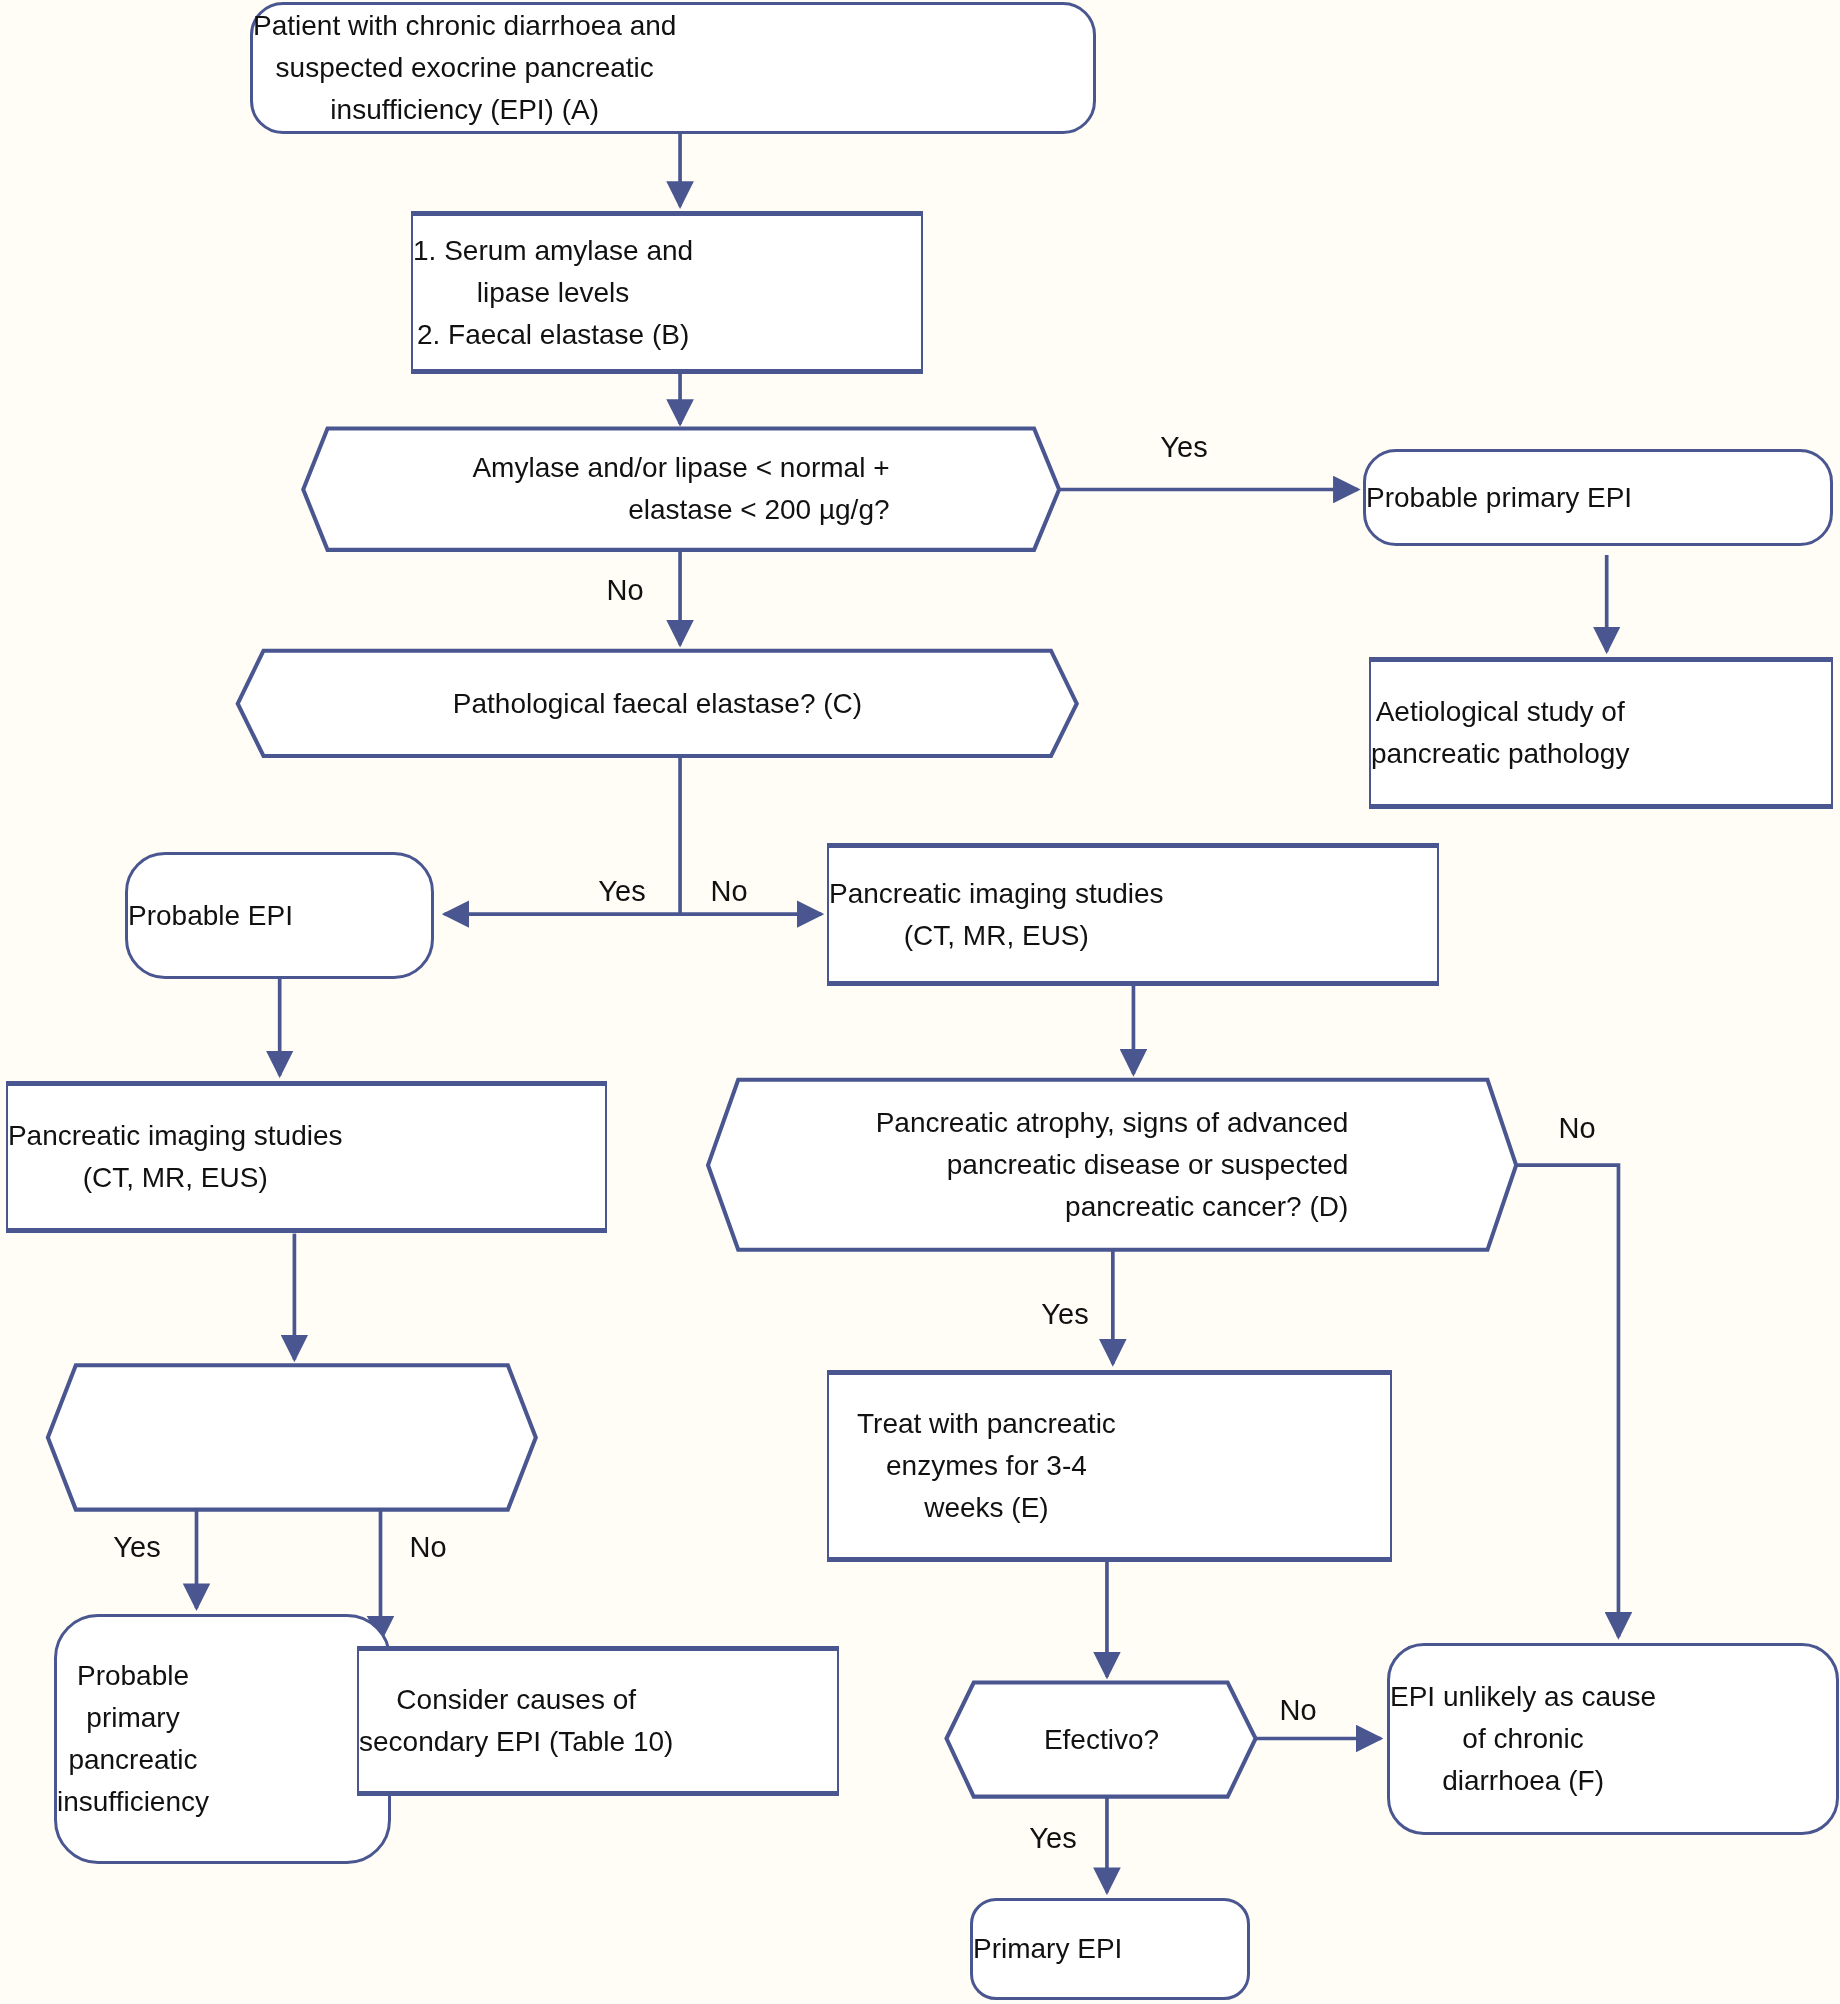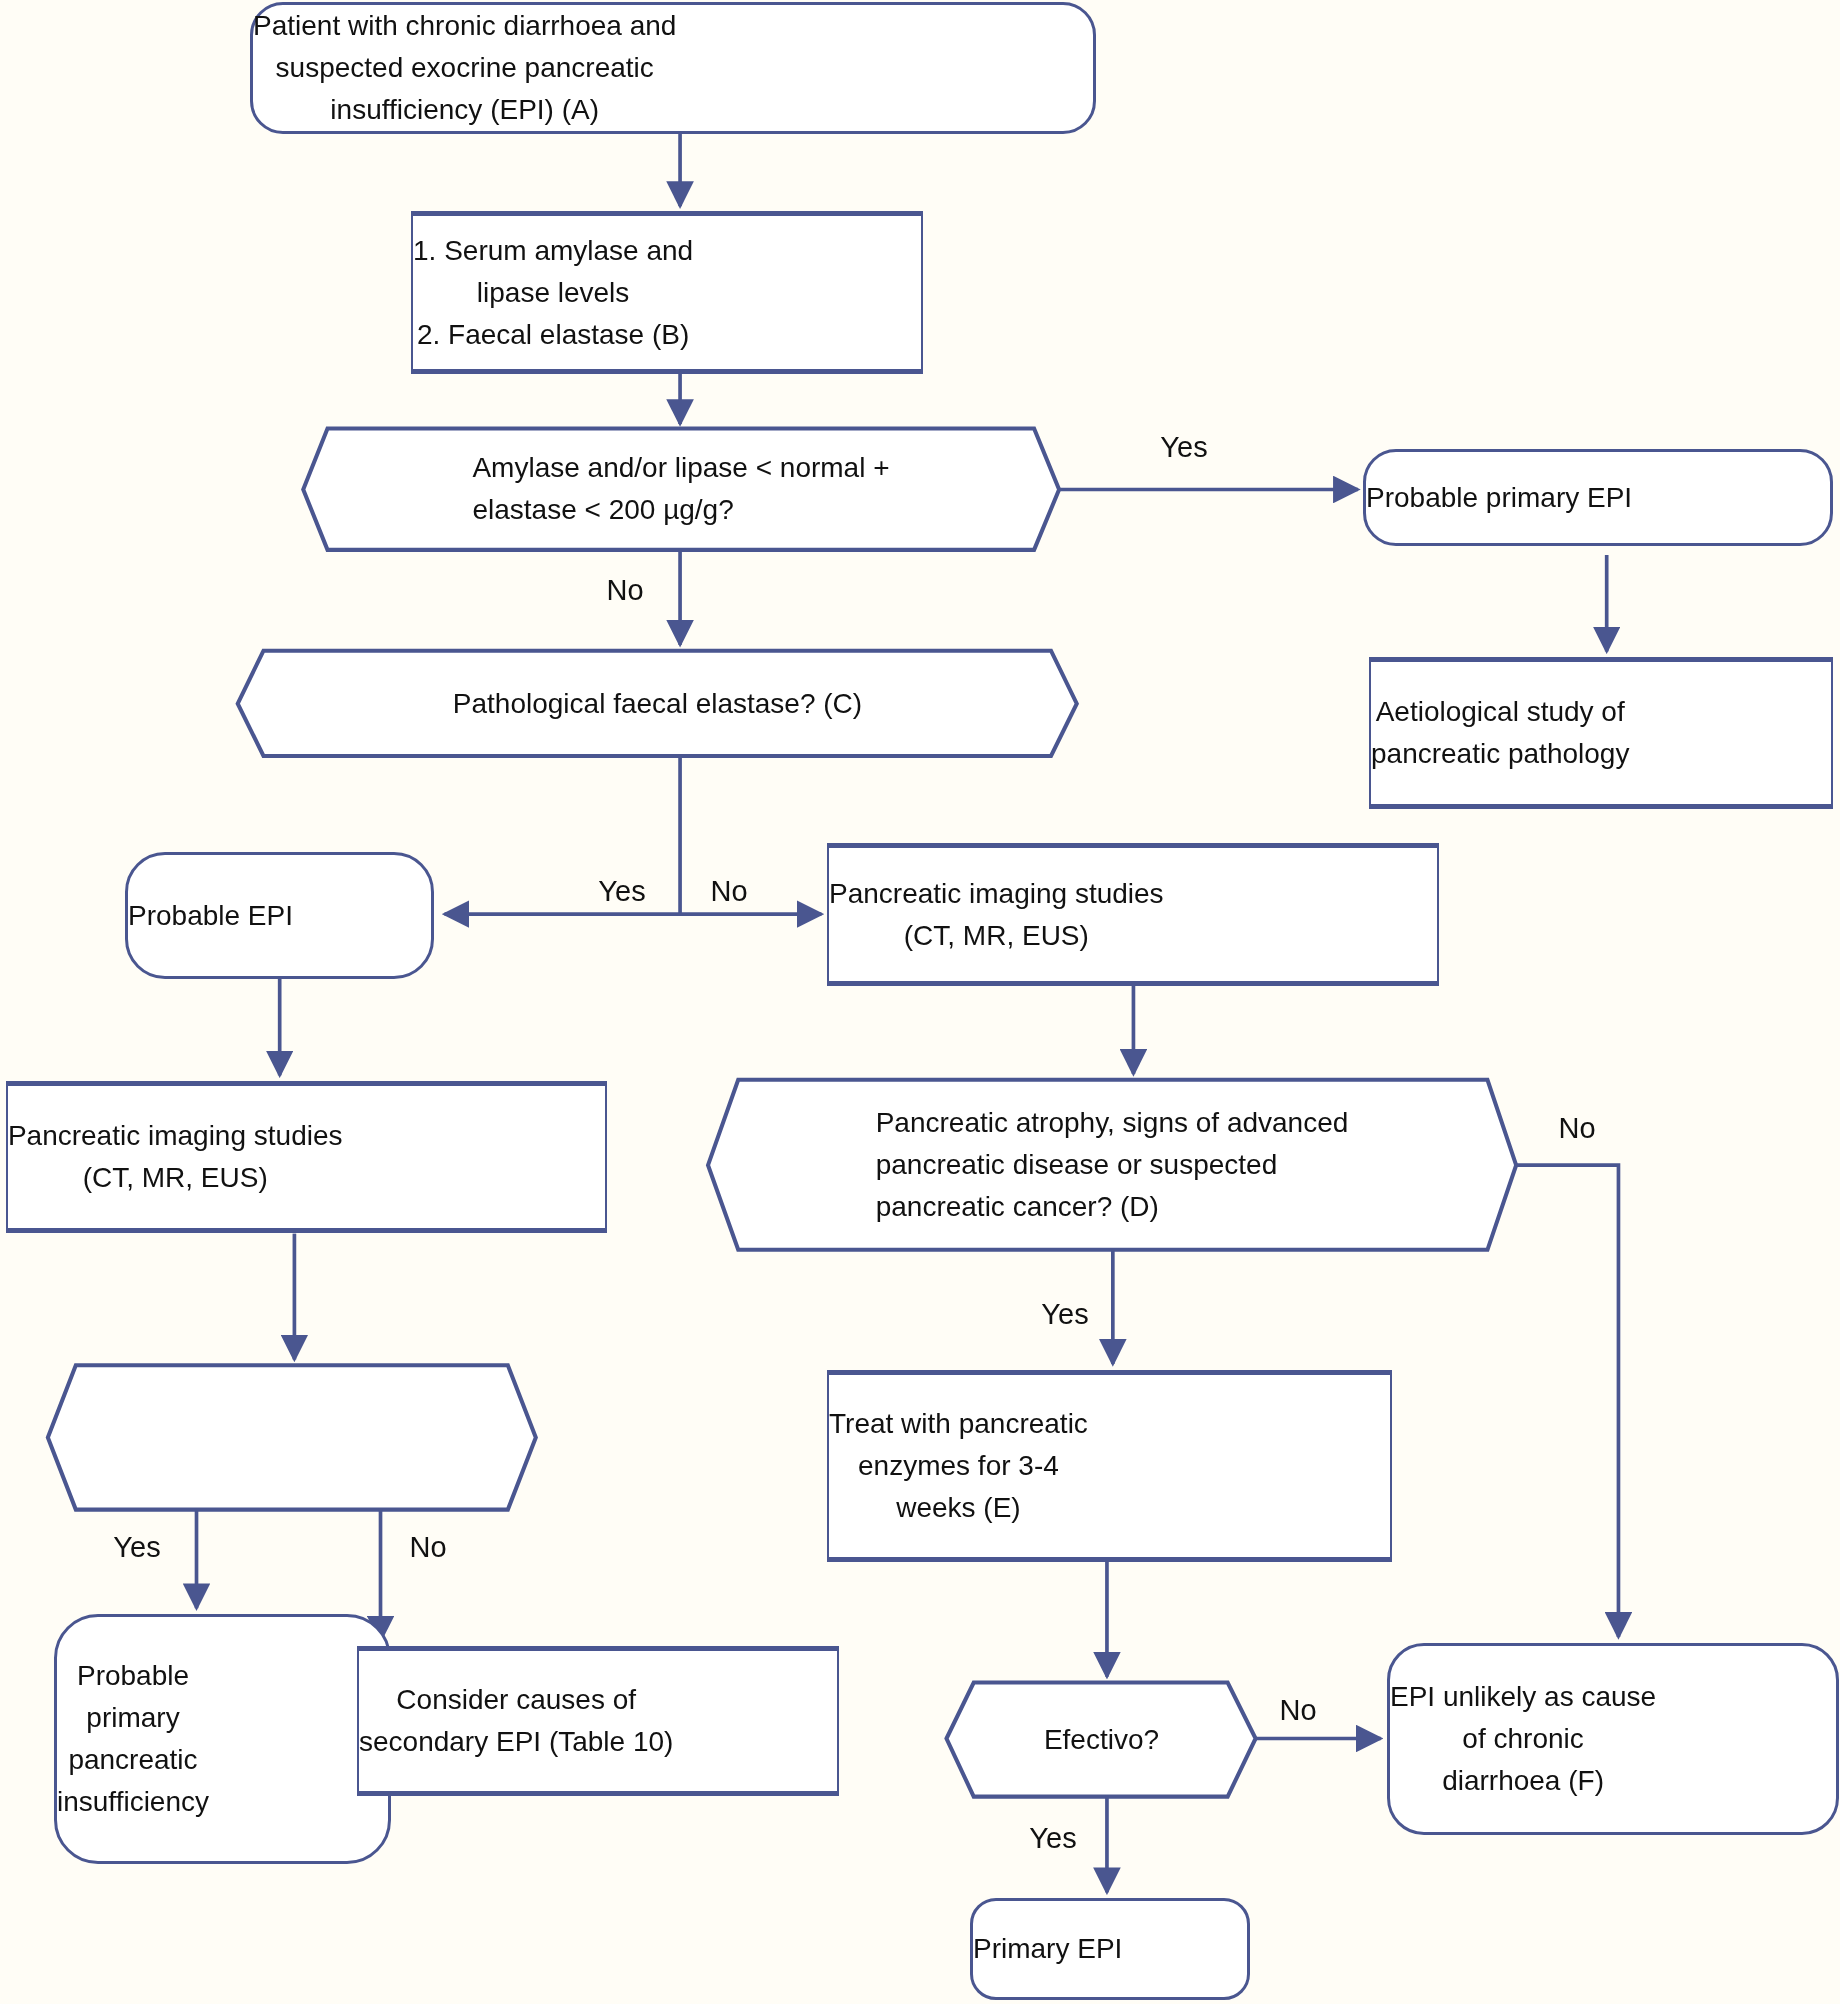--- a/index.html
+++ b/index.html
@@ -34,21 +34,21 @@
     white-space:pre-line;
     font-size:28px;
     line-height:1.5;
     color:var(--text);
   }
   .rect{border-top-width:5.9px;border-bottom-width:5.9px;}
   .round{border-width:3.7px;border-radius:33px;}
   .hextxt{
     position:absolute;
     display:flex;align-items:center;justify-content:center;
-    text-align:left;
+    text-align:right;
     pointer-events:none;
   }
   .edge-label{
     position:absolute;
     transform:translate(-50%,-50%);
     font-size:29px;
     color:var(--text);
     white-space:nowrap;
   }
 </style>
@@ -117,21 +117,21 @@
   <div class="node rect" style="left:827px;top:843px;width:612px;height:143px;">
     <div class="txt">Pancreatic imaging studies
 (CT, MR, EUS)</div>
   </div>
 
   <div class="node rect" style="left:5.9px;top:1081px;width:601px;height:152px;">
     <div class="txt">Pancreatic imaging studies
 (CT, MR, EUS)</div>
   </div>
 
-  <div class="node rect" style="left:827px;top:1370px;width:565px;height:192px;">
+  <div class="node rect" style="left:827px;top:1370px;width:565px;height:192px;padding-left:28px;">
     <div class="txt">Treat with pancreatic
 enzymes for 3-4
 weeks (E)</div>
   </div>
 
   <div class="node round" style="left:54px;top:1614px;width:337px;height:250px;border-radius:44px;">
     <div class="txt">Probable
 primary
 pancreatic
 insufficiency</div>

